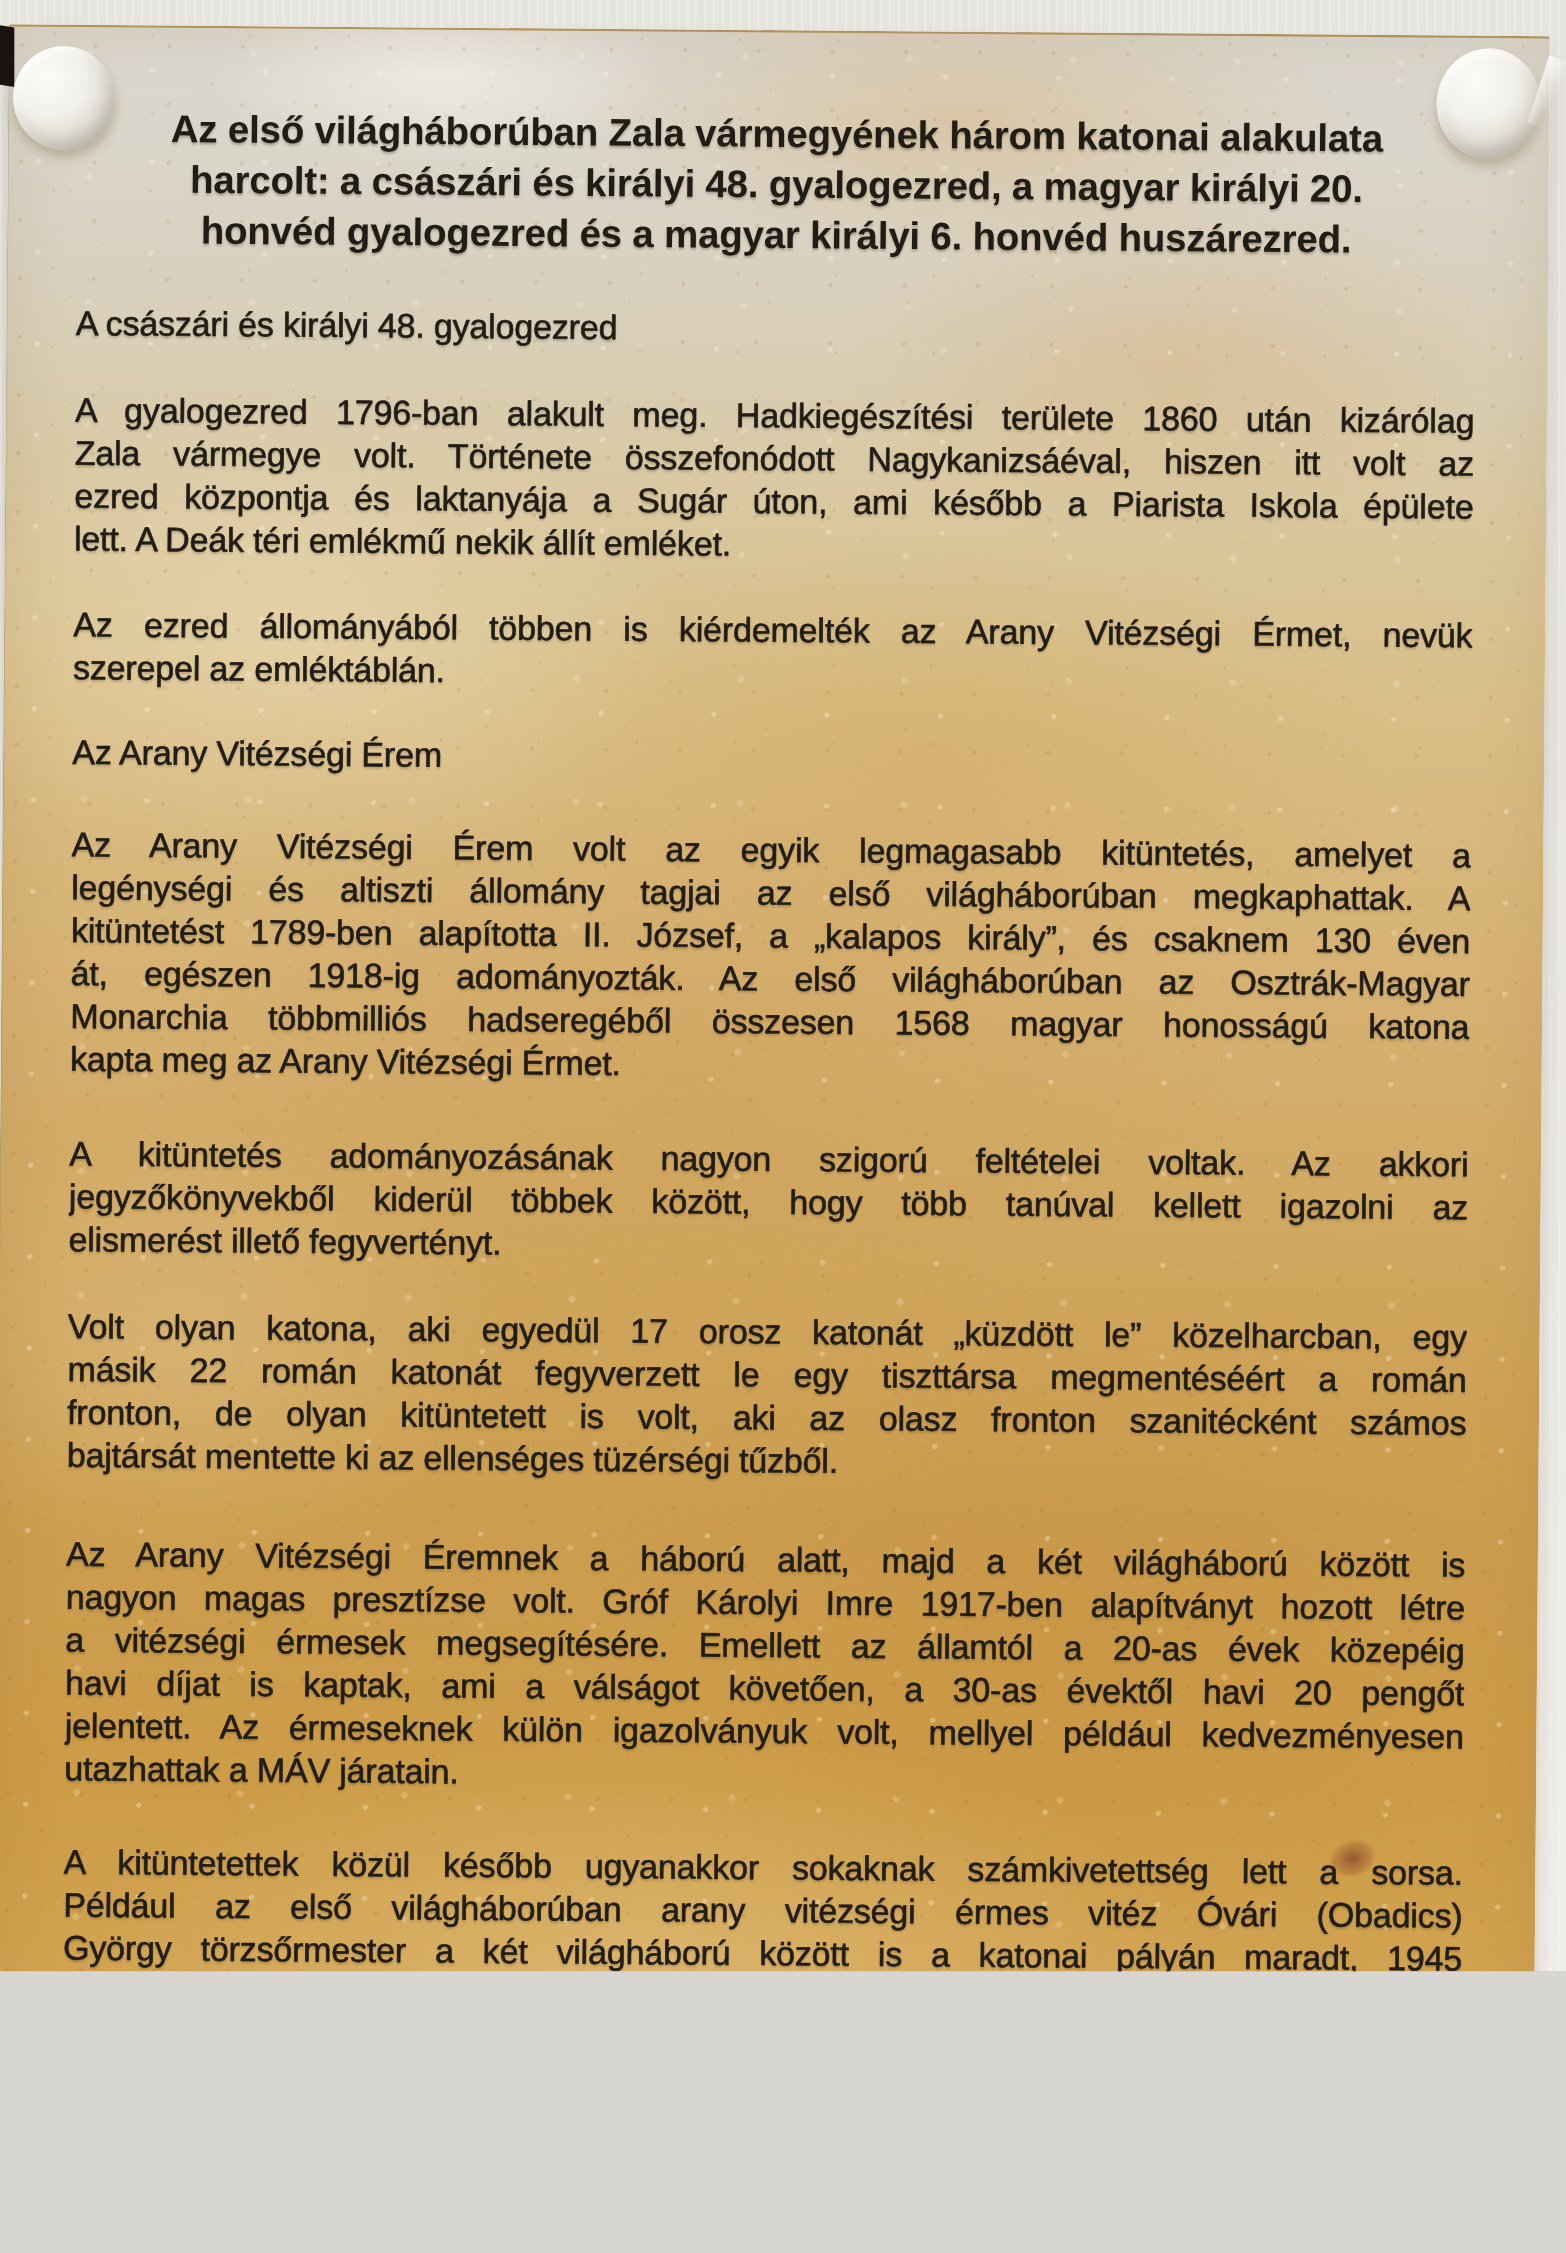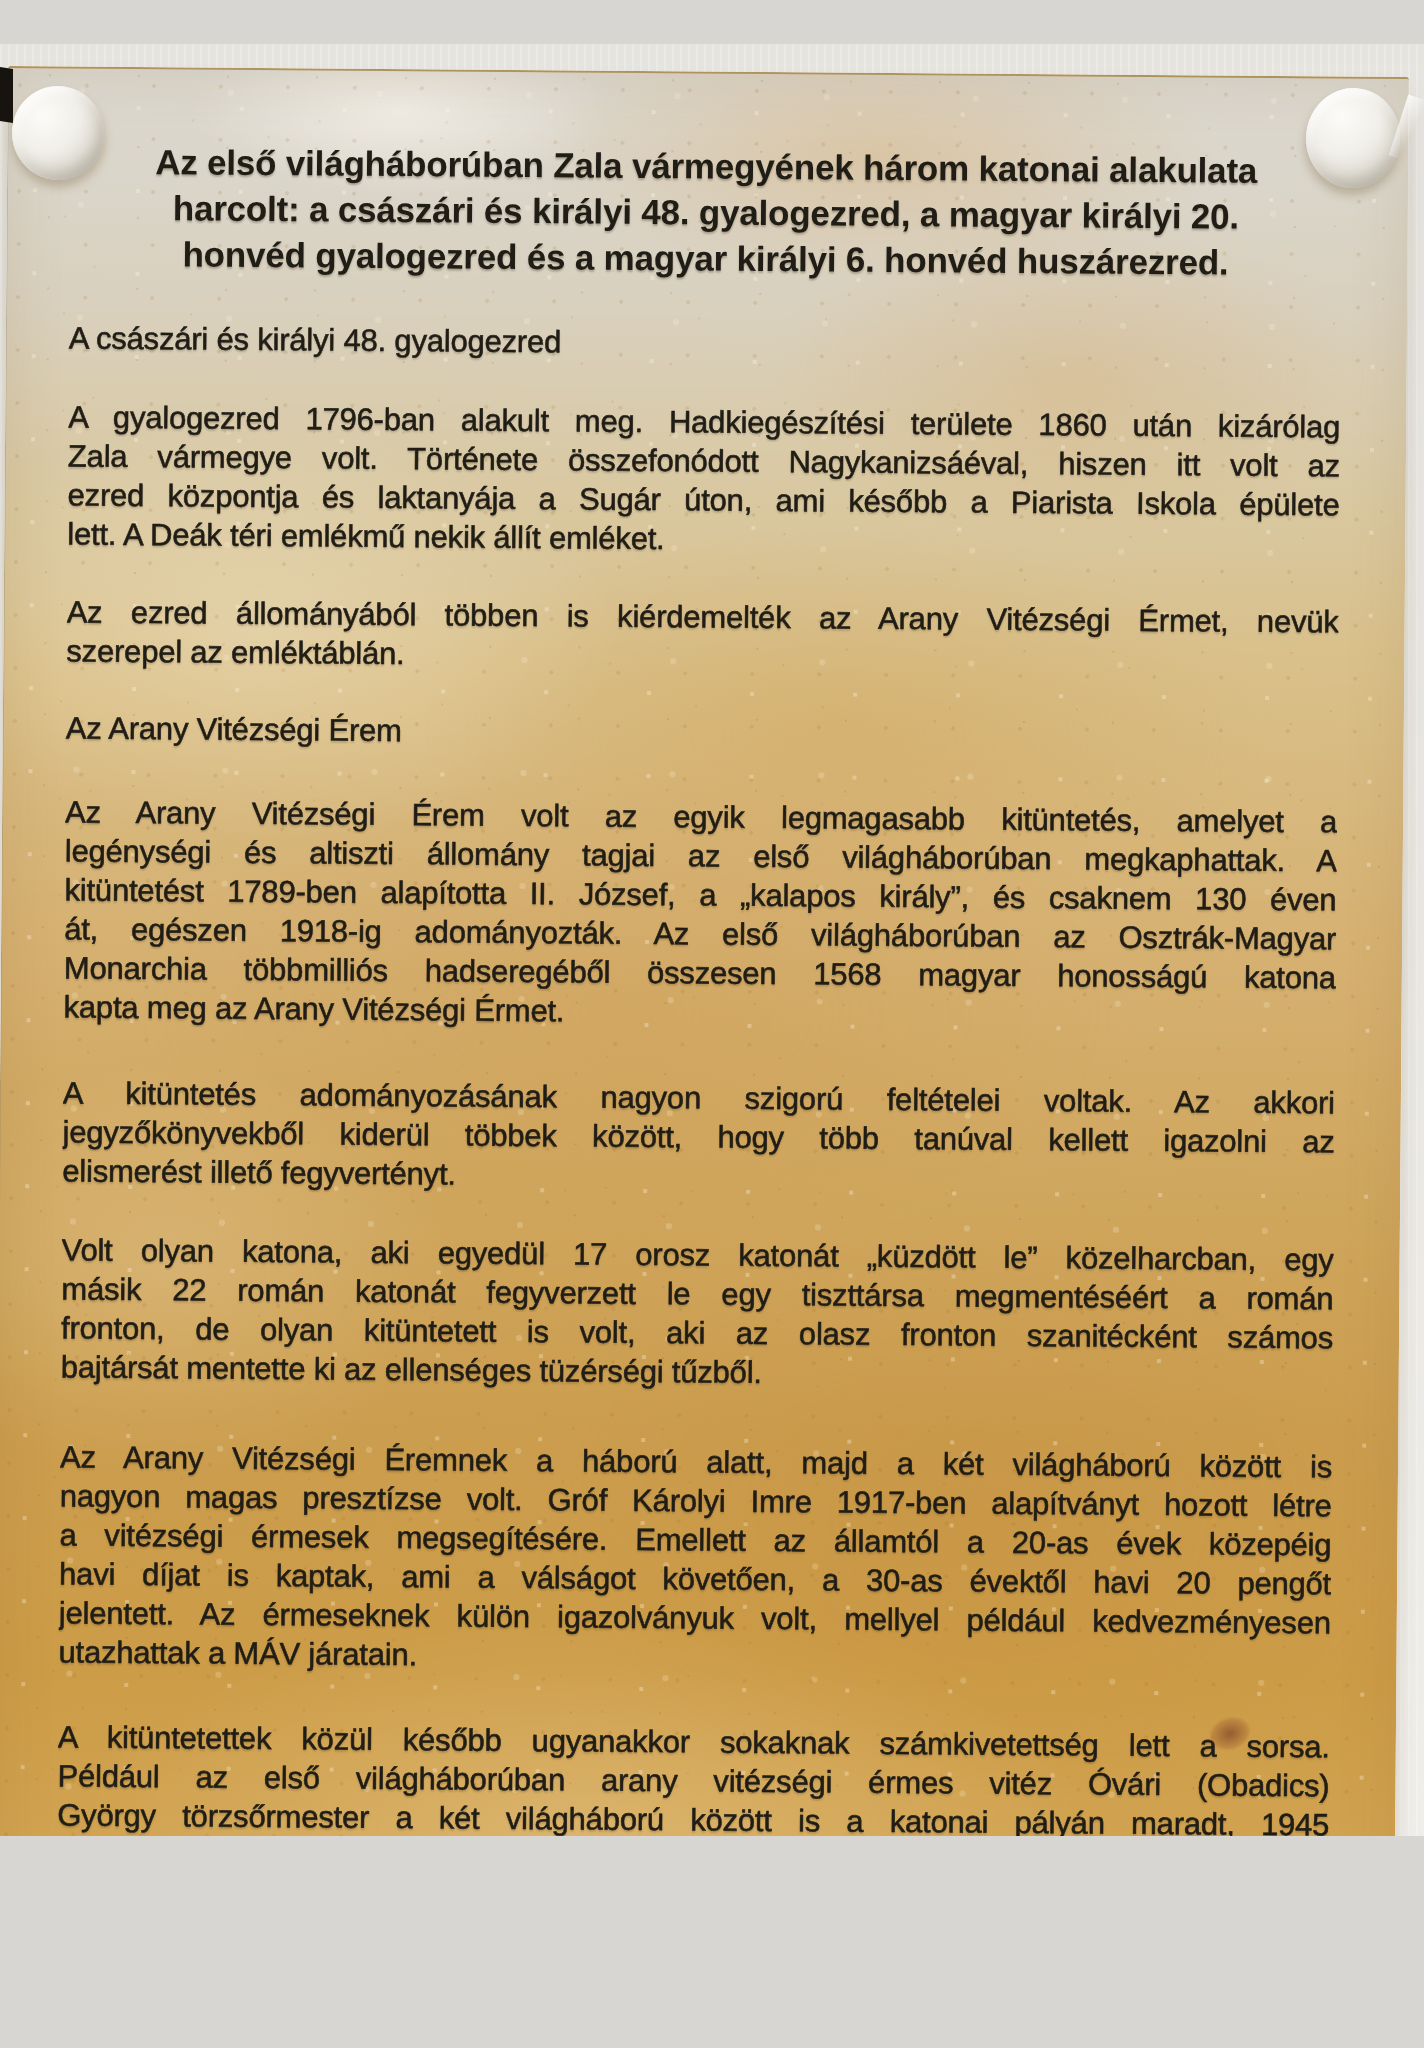--- a/index.html
+++ b/index.html
@@ -1,20 +1,19 @@
 <!DOCTYPE html>
 <html><head>
 <meta charset="utf-8">
 <style>
   html,body{margin:0;padding:0;background:#d8d6d2;}
   .photo{
     position:relative; width:1424px; height:1792px; overflow:hidden;
     font-family:"Liberation Sans", sans-serif;
     background:linear-gradient(180deg,#e7e5e0 0%,#eae8e3 30%,#efedе9 70%,#f1efeb 100%);
-    margin-top:44px;
   }
   .wall{
     position:absolute; inset:0;
     background:
       repeating-linear-gradient(90deg, rgba(255,255,255,.22) 0 2px, rgba(0,0,0,0) 2px 8px),
       linear-gradient(180deg,#e6e4df 0%,#e9e7e2 50%,#f0eeea 100%);
   }
   .plaque{
     position:absolute; left:8px; top:22px; width:1400px; height:2000px;
     transform:rotate(0.45deg); transform-origin:0 0;

